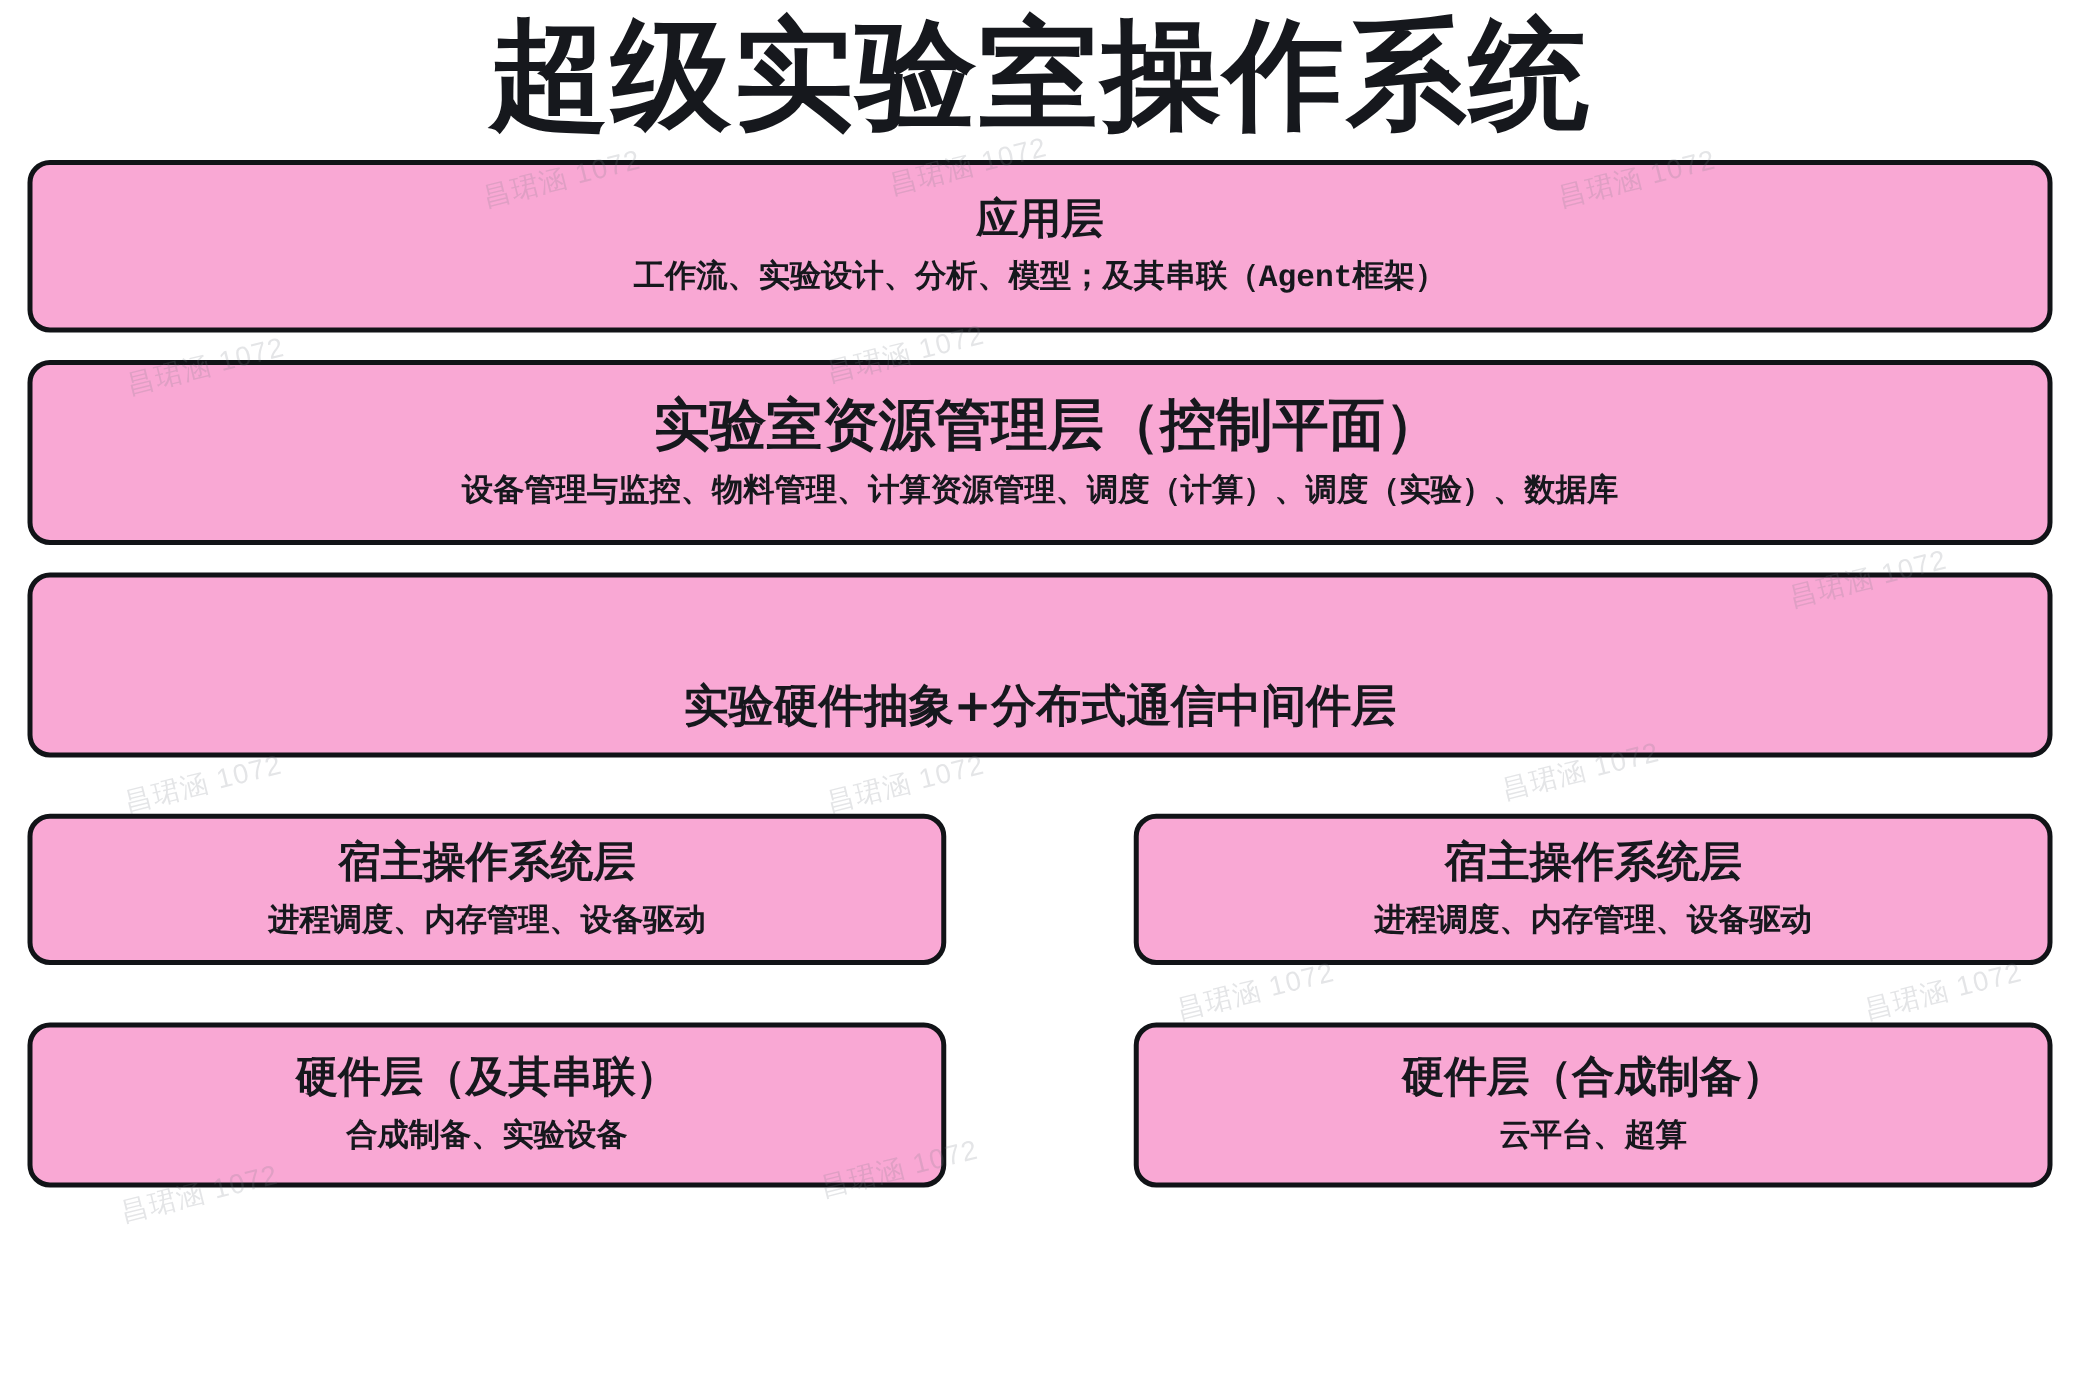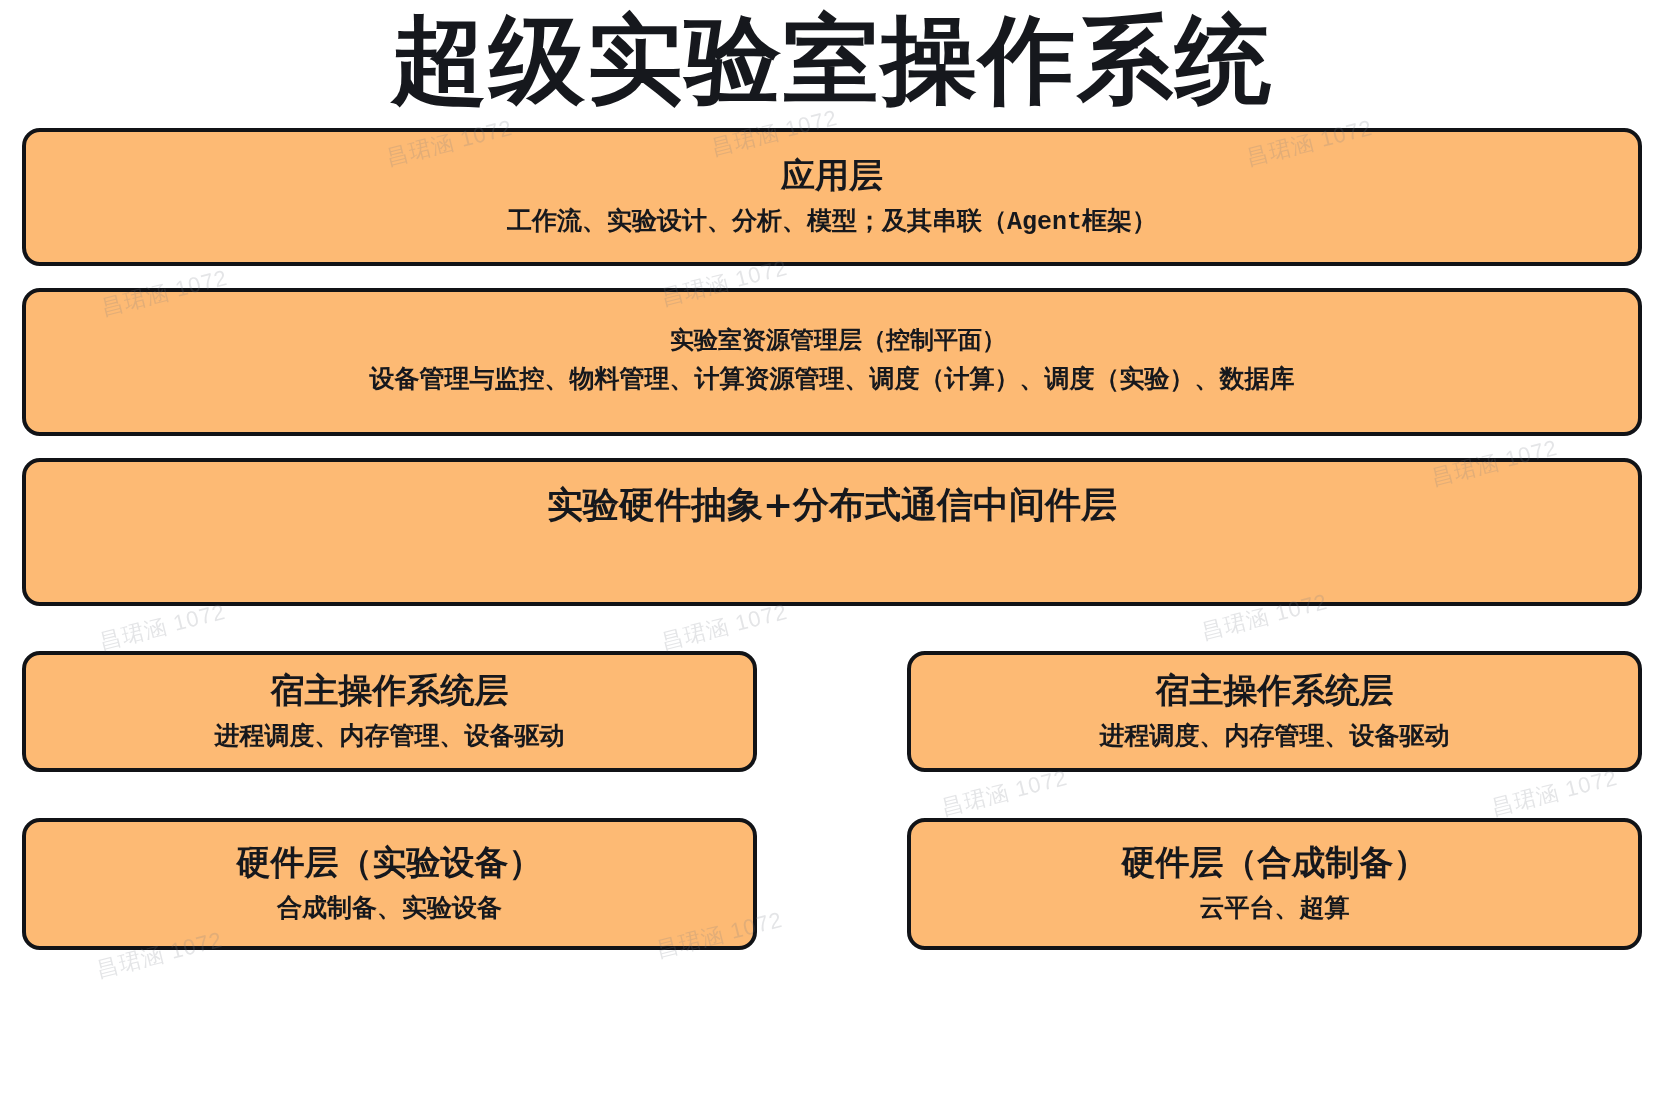--- a/index.html
+++ b/index.html
@@ -54,21 +54,21 @@
   }
   .row {
     display: flex;
     gap: 150px;
     margin-bottom: 22px;
   }
   .row.single > .box { flex: 1 1 100%; }
   .row.split > .box { flex: 1 1 0; }
 
   .box {
-    background: #fdba74;
+    background: #f9a8d4;
     border: 4px solid #111317;
     border-radius: 18px;
     box-sizing: border-box;
     display: flex;
     flex-direction: column;
     align-items: center;
     justify-content: center;
     text-align: center;
     padding: 14px 18px;
   }
@@ -88,23 +88,23 @@
   .box .box-sub:empty { display: none; }
 
   
   .h-app      { height: 138px; }
   .h-resource { height: 148px; }
   .h-mid      { height: 148px; }
   .h-host     { height: 168px; align-items: center; }
   .h-hw       { height: 132px; }
 
   .h-mid .box-title { font-size: 36px; }
-  .h-mid .box { justify-content: flex-start; padding-top: 20px; }
+  .h-mid .box { justify-content: flex-end; padding-top: 20px; }
 
-  .h-resource .box-title { font-size: 24px; margin-left: 12px; }
+  .h-resource .box-title { font-size: 45px; margin-left: 12px; }
   .h-app .box-title { font-size: 34px; }
 </style>
 </head>
 <body>
 
 <div class="watermark-layer">
   <span class="wm" style="left:385px;  top:128px;">昌珺涵 1072</span>
   <span class="wm" style="left:710px;  top:118px;">昌珺涵 1072</span>
   <span class="wm" style="left:1245px; top:128px;">昌珺涵 1072</span>
   <span class="wm" style="left:100px;  top:278px;">昌珺涵 1072</span>
@@ -150,21 +150,21 @@
       <div class="box-sub">进程调度、内存管理、设备驱动</div>
     </div>
     <div class="box">
       <div class="box-title">宿主操作系统层</div>
       <div class="box-sub">进程调度、内存管理、设备驱动</div>
     </div>
   </div>
 
   <div class="row split h-hw">
     <div class="box">
-      <div class="box-title">硬件层（实验设备）</div>
+      <div class="box-title">硬件层（及其串联）</div>
       <div class="box-sub">合成制备、实验设备</div>
     </div>
     <div class="box">
       <div class="box-title">硬件层（合成制备）</div>
       <div class="box-sub">云平台、超算</div>
     </div>
   </div>
 
 </div>
 

